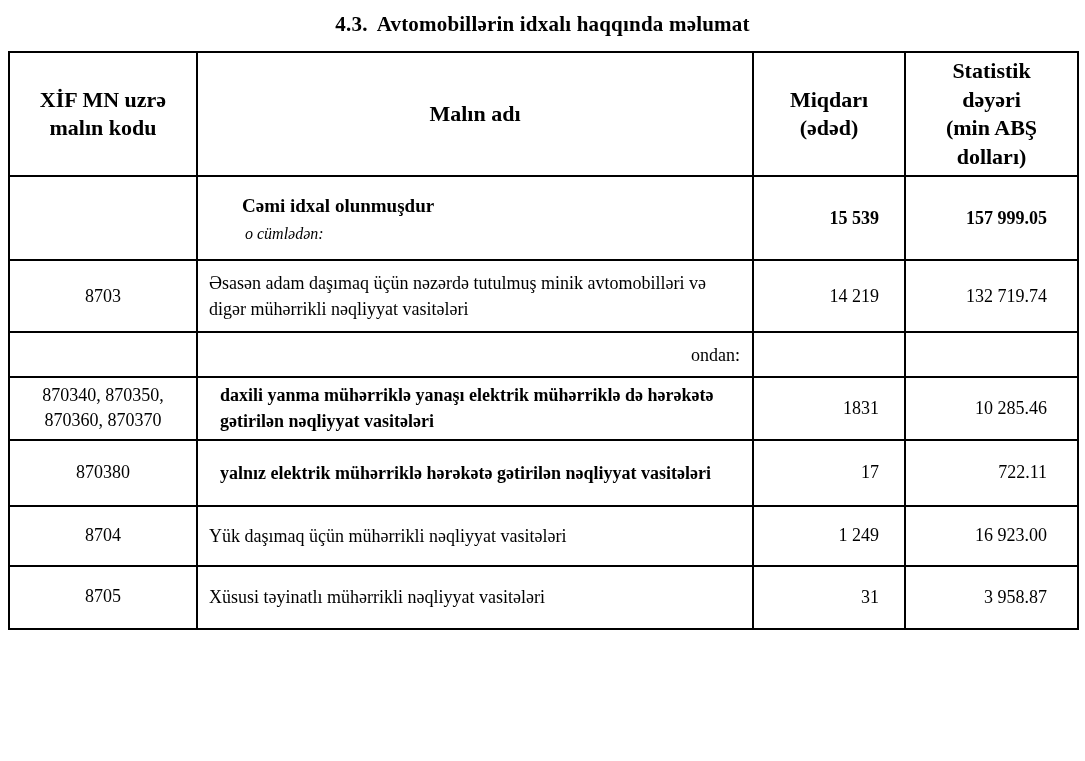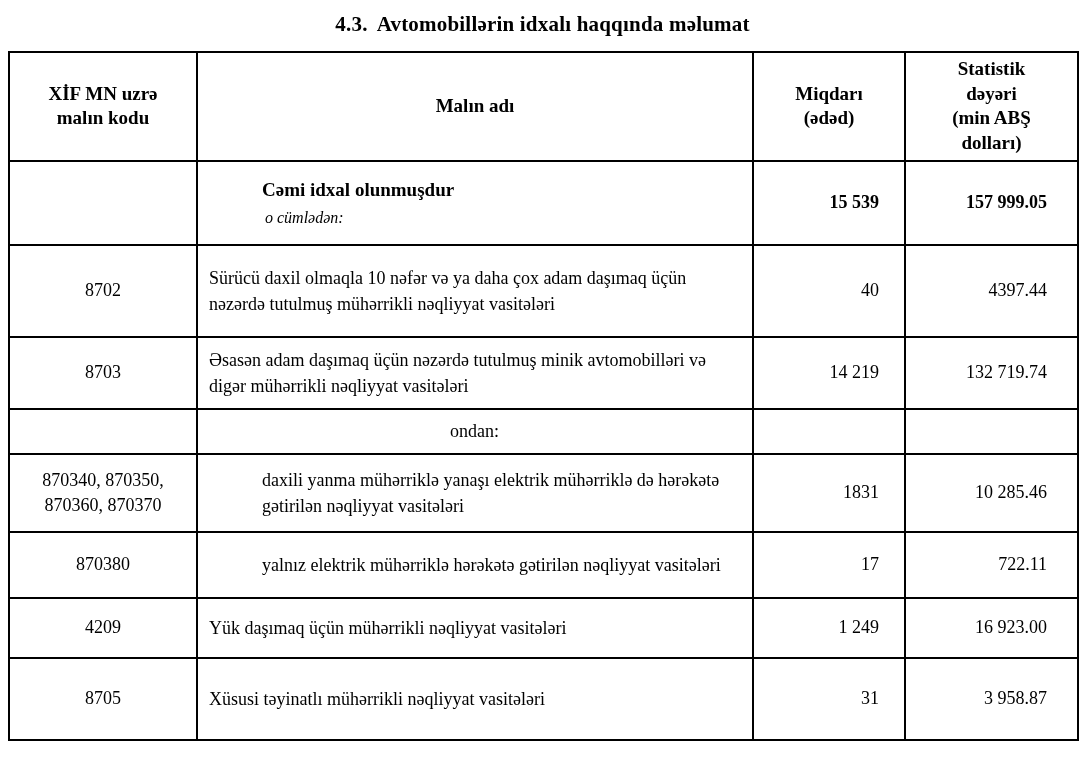--- a/index.html
+++ b/index.html
@@ -30,21 +30,21 @@
     table-layout: fixed;
     width: 1069px;
   }
   th, td {
     border: 2px solid #000000;
     vertical-align: middle;
     box-sizing: border-box;
   }
   th {
     font-weight: bold;
-    font-size: 19px;
+    font-size: 22px;
     text-align: center;
     white-space: pre-line;
     line-height: 1.3;
     padding: 4px 6px;
   }
   thead tr { height: 106px; }
 
   td { font-size: 18px; padding: 4px 8px; }
   td.code {
     text-align: center;
@@ -60,33 +60,33 @@
   td.num {
     text-align: right;
     padding-right: 25px;
   }
   td.value { padding-right: 30px; }
 
   tr.r-total { height: 84px; }
   tr.r-8702  { height: 92px; }
   tr.r-8703  { height: 72px; }
   tr.r-ondan { height: 45px; }
-  tr.r-elhyb { height: 78px; }
+  tr.r-elhyb { height: 62px; }
   tr.r-elec  { height: 66px; }
   tr.r-8704  { height: 60px; }
-  tr.r-8705  { height: 82px; margin-left: 14px; }
+  tr.r-8705  { height: 63px; margin-left: 14px; }
 
-  tr.r-total td.name { padding-left: 64px; }
+  tr.r-total td.name { padding-left: 44px; }
   tr.r-total .total-main { font-weight: bold; font-size: 19px; }
   tr.r-total .total-sub  { font-style: italic; font-size: 16px; margin-top: 2px; padding-left: 3px; }
   tr.r-total td.num { font-weight: bold; font-size: 18px; }
 
-  tr.r-ondan td.name { text-align: center; padding-left: 11px; }
+  tr.r-ondan td.name { text-align: right; padding-left: 11px; }
 
-  tr.indent td.name { padding-left: 64px; }
+  tr.indent td.name { padding-left: 22px; font-weight: bold; }
 </style>
 </head>
 <body>
 
 <div class="page">
 
   <div class="title">
     <span class="sec-num">4.3.</span><span>Avtomobillərin idxalı haqqında məlumat</span>
   </div>
 
@@ -115,26 +115,20 @@
       <tr class="r-total">
         <td class="code"></td>
         <td class="name">
           <div class="total-main">Cəmi idxal olunmuşdur</div>
           <div class="total-sub">o cümlədən:</div>
         </td>
         <td class="num">15 539</td>
         <td class="num value">157 999.05</td>
       </tr>
 
-      <tr class="r-8702">
-        <td class="code">8702</td>
-        <td class="name">Sürücü daxil olmaqla 10 nəfər və ya daha çox adam daşımaq üçün nəzərdə tutulmuş mühərrikli nəqliyyat vasitələri</td>
-        <td class="num">40</td>
-        <td class="num value">4397.44</td>
-      </tr>
 
       <tr class="r-8703">
         <td class="code">8703</td>
         <td class="name">Əsasən adam daşımaq üçün nəzərdə tutulmuş minik avtomobilləri və digər mühərrikli nəqliyyat vasitələri</td>
         <td class="num">14 219</td>
         <td class="num value">132 719.74</td>
       </tr>
 
       <tr class="r-ondan">
         <td class="code"></td>
@@ -152,21 +146,21 @@
       </tr>
 
       <tr class="r-elec indent">
         <td class="code">870380</td>
         <td class="name">yalnız elektrik mühərriklə hərəkətə gətirilən nəqliyyat vasitələri</td>
         <td class="num">17</td>
         <td class="num value">722.11</td>
       </tr>
 
       <tr class="r-8704">
-        <td class="code">4209</td>
+        <td class="code">8704</td>
         <td class="name">Yük daşımaq üçün mühərrikli nəqliyyat vasitələri</td>
         <td class="num">1 249</td>
         <td class="num value">16 923.00</td>
       </tr>
 
       <tr class="r-8705">
         <td class="code">8705</td>
         <td class="name">Xüsusi təyinatlı mühərrikli nəqliyyat vasitələri</td>
         <td class="num">31</td>
         <td class="num value">3 958.87</td>

